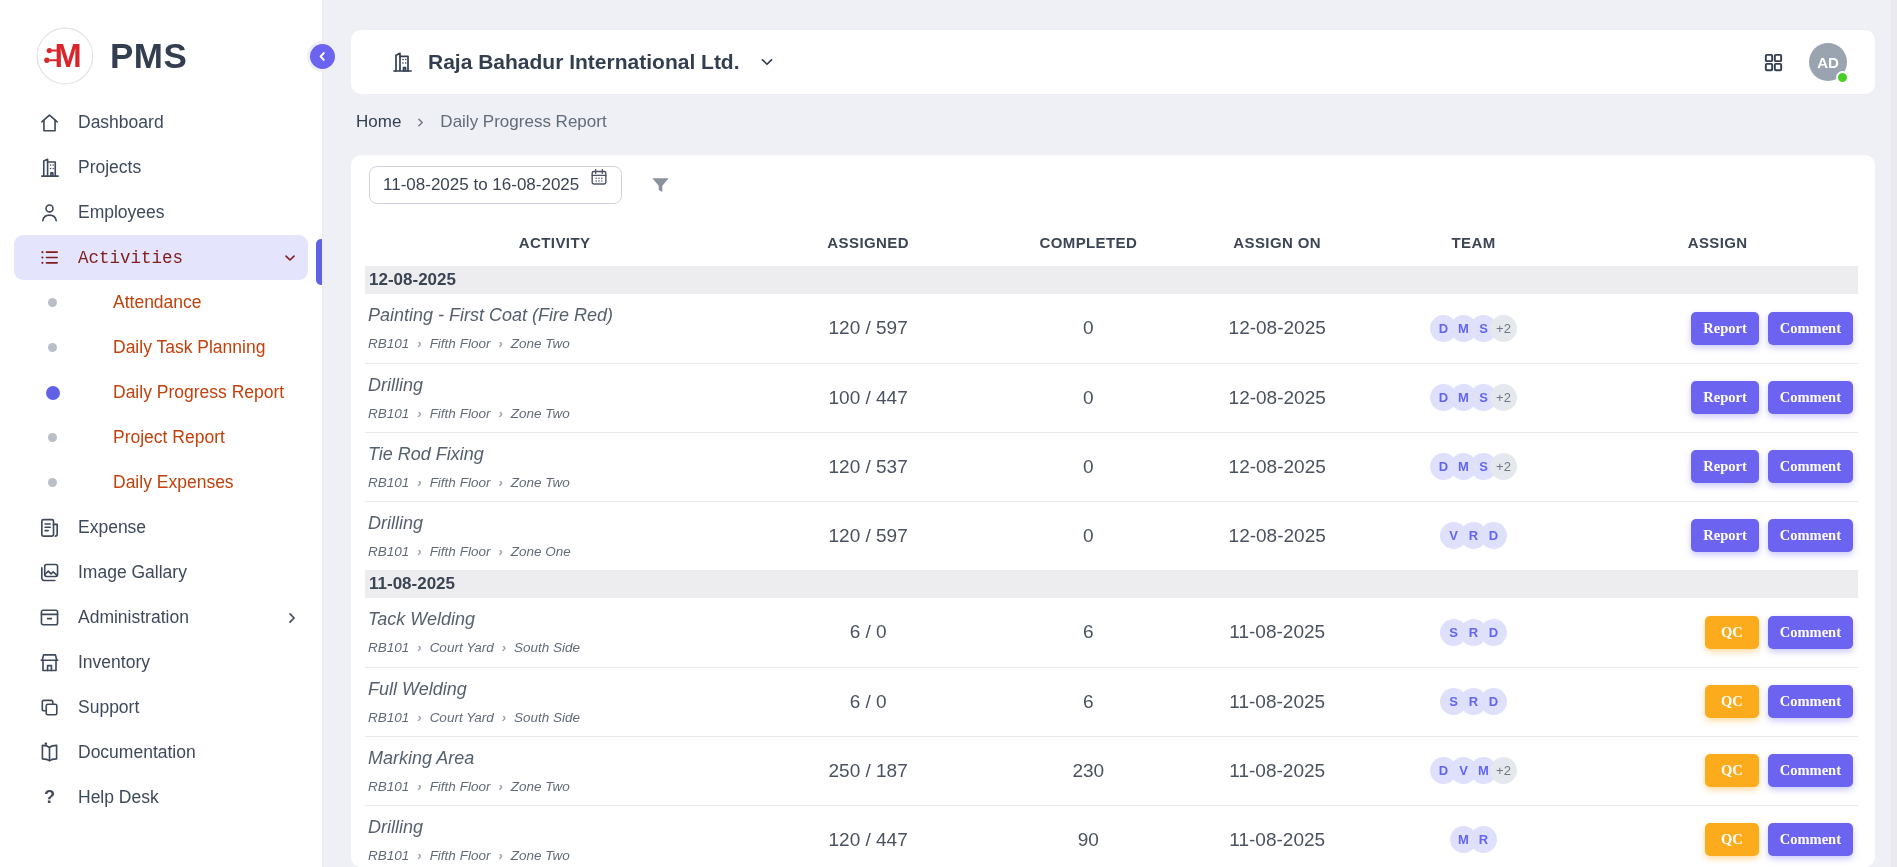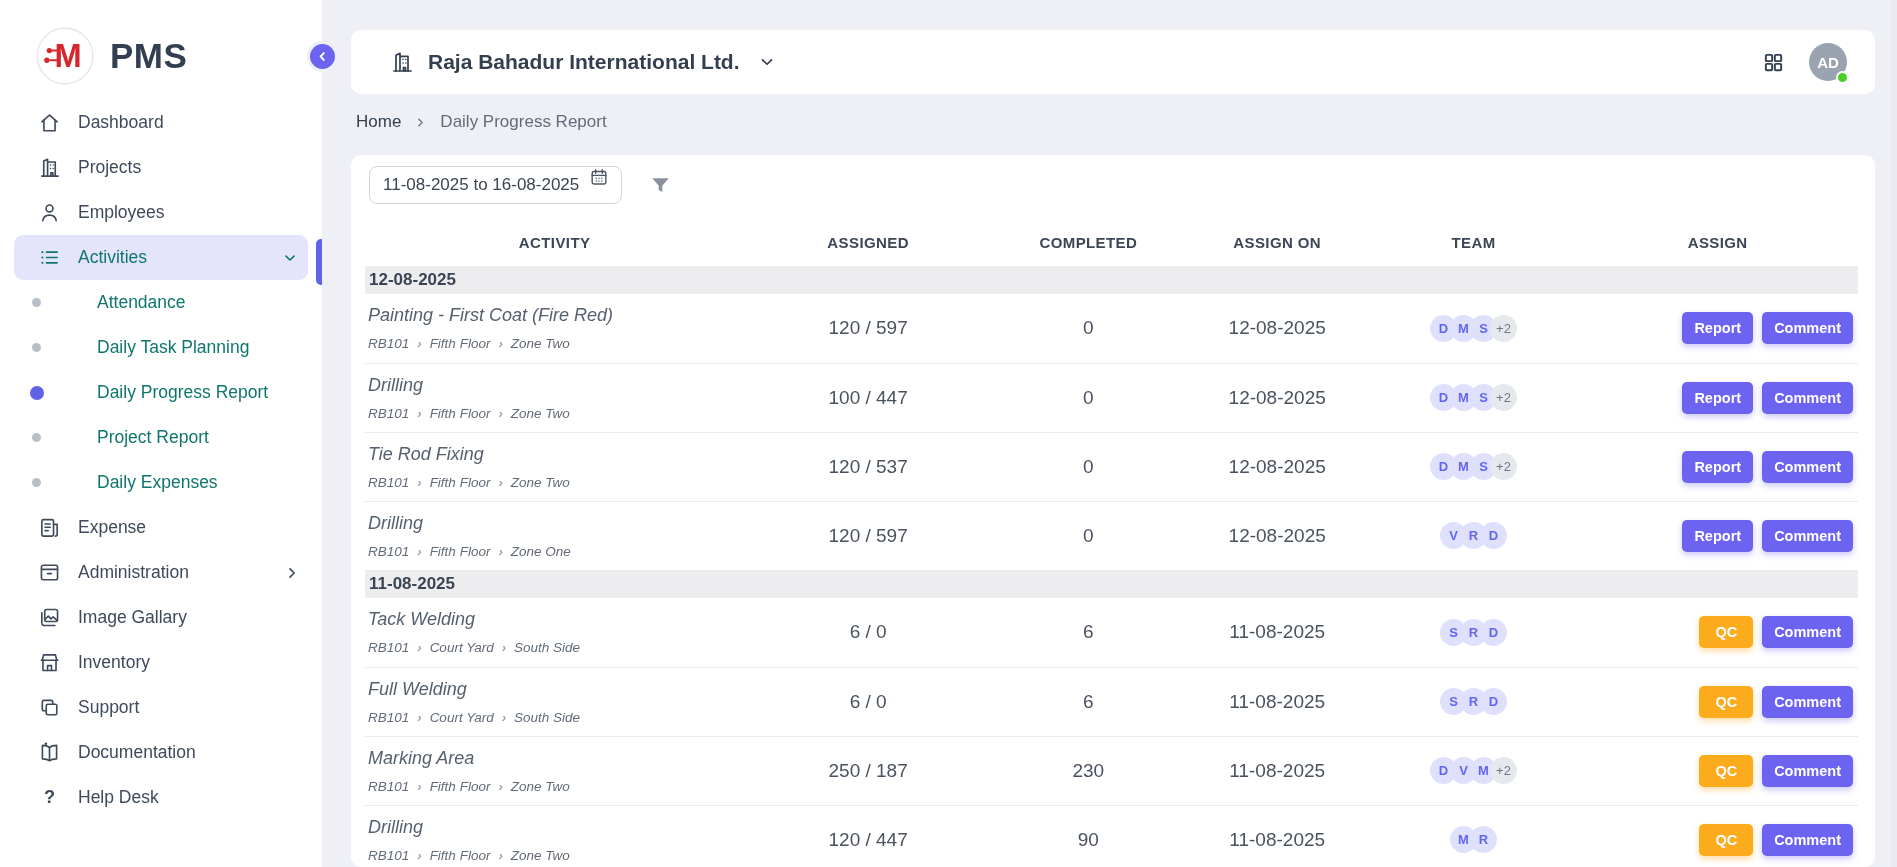--- a/index.html
+++ b/index.html
@@ -11,23 +11,23 @@
   .sidebar { width:323px; min-width:323px; height:100%; background:#fff; border-right:1px solid #ececf2; position:relative; }
   .logo-row { display:flex; align-items:center; gap:16px; padding:27px 0 0 36px; }
   .logo-circle { width:58px; height:58px; }
   .brand-name { font-size:35px; font-weight:700; letter-spacing:.5px; color:#333f50; }
   .nav { padding-top:15px; }
   .nav-item { height:45px; display:flex; align-items:center; gap:17px; padding:0 22px 0 38px; font-size:17.5px; color:#3e4a5b; cursor:pointer; position:relative; }
   .nav-item .nav-icon { width:23px; height:23px; display:flex; }
   .nav-item .nav-icon svg { width:23px; height:23px; }
   .nav-item .nav-chevron { margin-left:auto; width:16px; height:16px; display:flex; }
   .nav-item .nav-chevron svg { width:16px; height:16px; stroke-width:2.4; }
-  .nav-item.active { background:#e4e4fc; color:#0f766e; margin:0 14px; padding:0 10px 0 24px; border-radius:9px; }
+  .nav-item.active { background:#e4e4fc; color:#7f1d1d; margin:0 14px; padding:0 10px 0 24px; border-radius:9px;font-family:Liberation Mono, monospace; }
   .edge-bar { position:absolute; right:0; top:239px; width:6px; height:46px; background:#6063e8; border-radius:5px 0 0 5px; }
-  .nav-sub { height:45px; display:flex; align-items:center; padding-left:32px; font-size:17.5px; color:#0f766e; cursor:pointer; }
+  .nav-sub { height:45px; display:flex; align-items:center; padding-left:48px; font-size:17.5px; color:#c2410c; cursor:pointer; }
   .nav-sub .bullet { width:9px; height:9px; border-radius:50%; background:#b9bfc9; }
   .nav-sub .sub-label { margin-left:56px; }
   .nav-sub.active .bullet { width:14px; height:14px; background:#6063e8; margin-left:-2px; }
   .nav-sub.active .sub-label { margin-left:53px; }
   .collapse-btn { position:absolute; left:307px; top:41px; width:31px; height:31px; border-radius:50%; background:#6c63f1; color:#fff; border:3px solid #eef0f5; display:flex; align-items:center; justify-content:center; cursor:pointer; z-index:6; padding:0; }
   .collapse-btn svg { width:15px; height:15px; stroke-width:3; }
 
   
   .main { flex:1; padding:30px 22px 0 28px; }
   .topbar { height:64px; background:#fff; border-radius:10px; display:flex; align-items:center; padding:0 28px 0 39px; }
@@ -59,21 +59,21 @@
   .act-title { font-size:18px; color:#55606e; margin-bottom:10px;font-style:italic; }
   .act-path { display:flex; align-items:center; gap:8px; font-size:13.5px; color:#626b79;font-style:italic; }
   .path-sep { color:#9aa1ac; font-size:13px; font-weight:700; line-height:1; }
   .cell-num { text-align:center; font-size:19px; color:#4a5260; }
   .col-team { text-align:center; }
   .team-stack { display:flex; justify-content:center; }
   .chip { width:27px; height:27px; border-radius:50%; background:#dfe1fc; color:#6366f1; font-size:13px; font-weight:600; display:flex; align-items:center; justify-content:center; margin-left:-7px; cursor:pointer; }
   .chip:first-child { margin-left:0; }
   .chip.more { background:#e5e8ec; color:#6f7884; font-weight:500; }
   .col-actions { text-align:right; padding-right:5px; }
-  .btn { border:none; border-radius:5px; color:#fff; font-size:14.5px; font-weight:600; padding:8px 12px; margin-left:9px; cursor:pointer; font-family:Liberation Sans, sans-serif;text-align:center; }
+  .btn { border:none; border-radius:5px; color:#fff; font-size:14.5px; font-weight:600; padding:8px 12px; margin-left:9px; cursor:pointer; font-family:Liberation Serif, serif;text-align:center; }
   .btn.primary { background:#6c63f1; box-shadow:0 3px 6px rgba(108,99,241,.35); }
   .btn.warning { background:#fbab1c; box-shadow:0 3px 6px rgba(251,171,28,.4); padding:8px 16px; }
   .scroll-track { position:fixed; right:0; top:0; width:6px; height:100%; background:#e9e9ef; }
 </style>
 </head>
 <body>
 
 <div class="app">
 
   <aside class="sidebar">
@@ -163,41 +163,41 @@
               <rect x="4" y="3.8" width="12.2" height="17.2" rx="1.6"></rect>
               <path d="M7.4 8.3h5.4M7.4 11.8h5.4M7.4 15.3h3.2"></path>
               <path d="M16.2 8.8h3.8v10.2a2 2 0 0 1-2 2"></path>
             </svg>
           </span>
           <span class="nav-label">Expense</span>
         </div>
         <div class="nav-item">
           <span class="nav-icon">
             <svg viewBox="0 0 24 24" fill="none" stroke="currentColor" stroke-width="1.7" stroke-linecap="round" stroke-linejoin="round">
+              <rect x="7" y="3.6" width="13.4" height="12.6" rx="2"></rect>
+              <path d="M4 7.2v10.6A2.6 2.6 0 0 0 6.6 20.4H17.6"></path>
+              <path d="M7.4 13.8l3.4-3.2 2.8 2.8 2.2-2 4.4 3.8"></path>
+            </svg>
+          </span>
+          <span class="nav-label">Image Gallary</span>
+        </div>
+        <div class="nav-item">
+          <span class="nav-icon">
+            <svg viewBox="0 0 24 24" fill="none" stroke="currentColor" stroke-width="1.7" stroke-linecap="round" stroke-linejoin="round">
               <rect x="3.6" y="4.4" width="16.8" height="15.2" rx="1.8"></rect>
               <path d="M3.6 8.8h16.8"></path>
               <path d="M10 13.2h4"></path>
             </svg>
           </span>
           <span class="nav-label">Administration</span>
           <span class="nav-chevron">
             <svg viewBox="0 0 24 24" fill="none" stroke="currentColor" stroke-width="1.7" stroke-linecap="round" stroke-linejoin="round">
               <path d="M9 5.8l6.2 6.2L9 18.2"></path>
             </svg>
           </span>
-        </div>
-        <div class="nav-item">
-          <span class="nav-icon">
-            <svg viewBox="0 0 24 24" fill="none" stroke="currentColor" stroke-width="1.7" stroke-linecap="round" stroke-linejoin="round">
-              <rect x="7" y="3.6" width="13.4" height="12.6" rx="2"></rect>
-              <path d="M4 7.2v10.6A2.6 2.6 0 0 0 6.6 20.4H17.6"></path>
-              <path d="M7.4 13.8l3.4-3.2 2.8 2.8 2.2-2 4.4 3.8"></path>
-            </svg>
-          </span>
-          <span class="nav-label">Image Gallary</span>
         </div>
         <div class="nav-item">
           <span class="nav-icon">
             <svg viewBox="0 0 24 24" fill="none" stroke="currentColor" stroke-width="1.7" stroke-linecap="round" stroke-linejoin="round">
               <path d="M4.4 9.6 5.8 4h12.4l1.4 5.6"></path>
               <path d="M3.4 9.6h17.2"></path>
               <path d="M5.2 9.6V20.4h13.6V9.6"></path>
               <path d="M10 20.4v-5.2h4v5.2"></path>
             </svg>
           </span>

